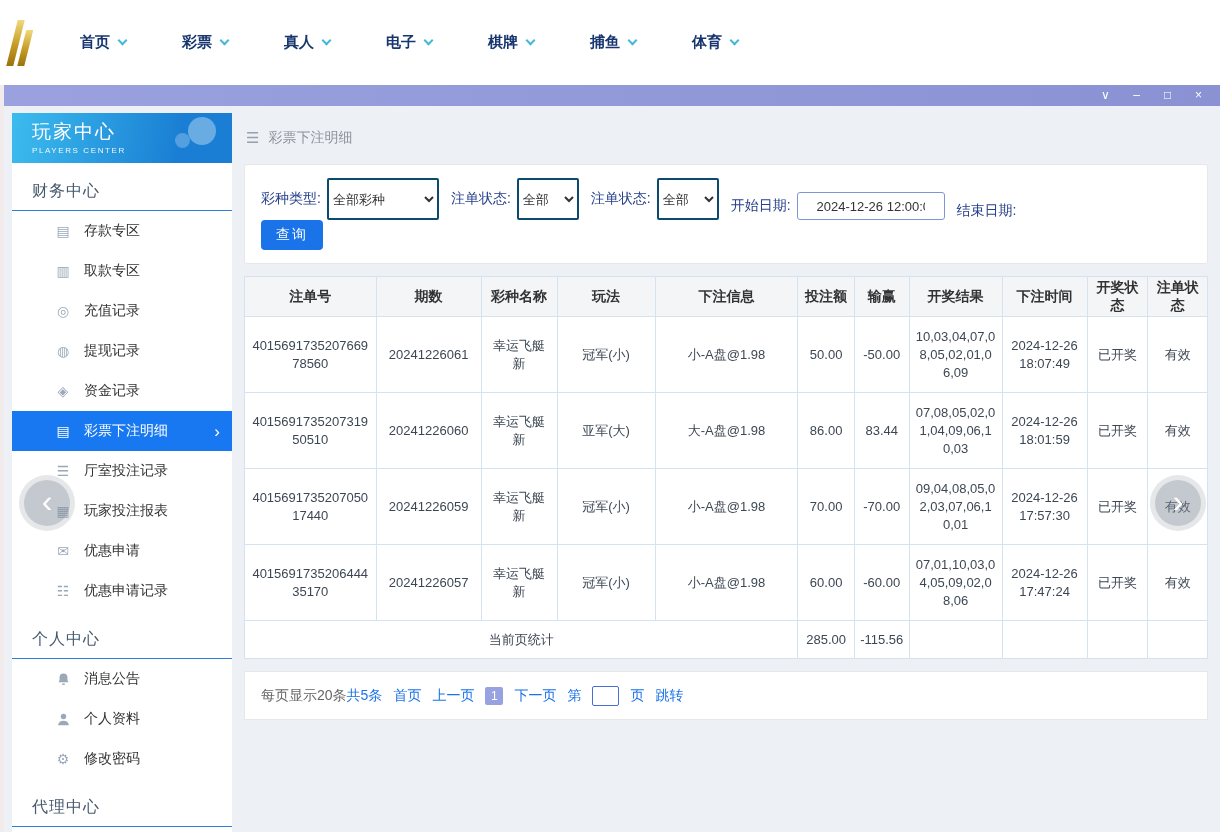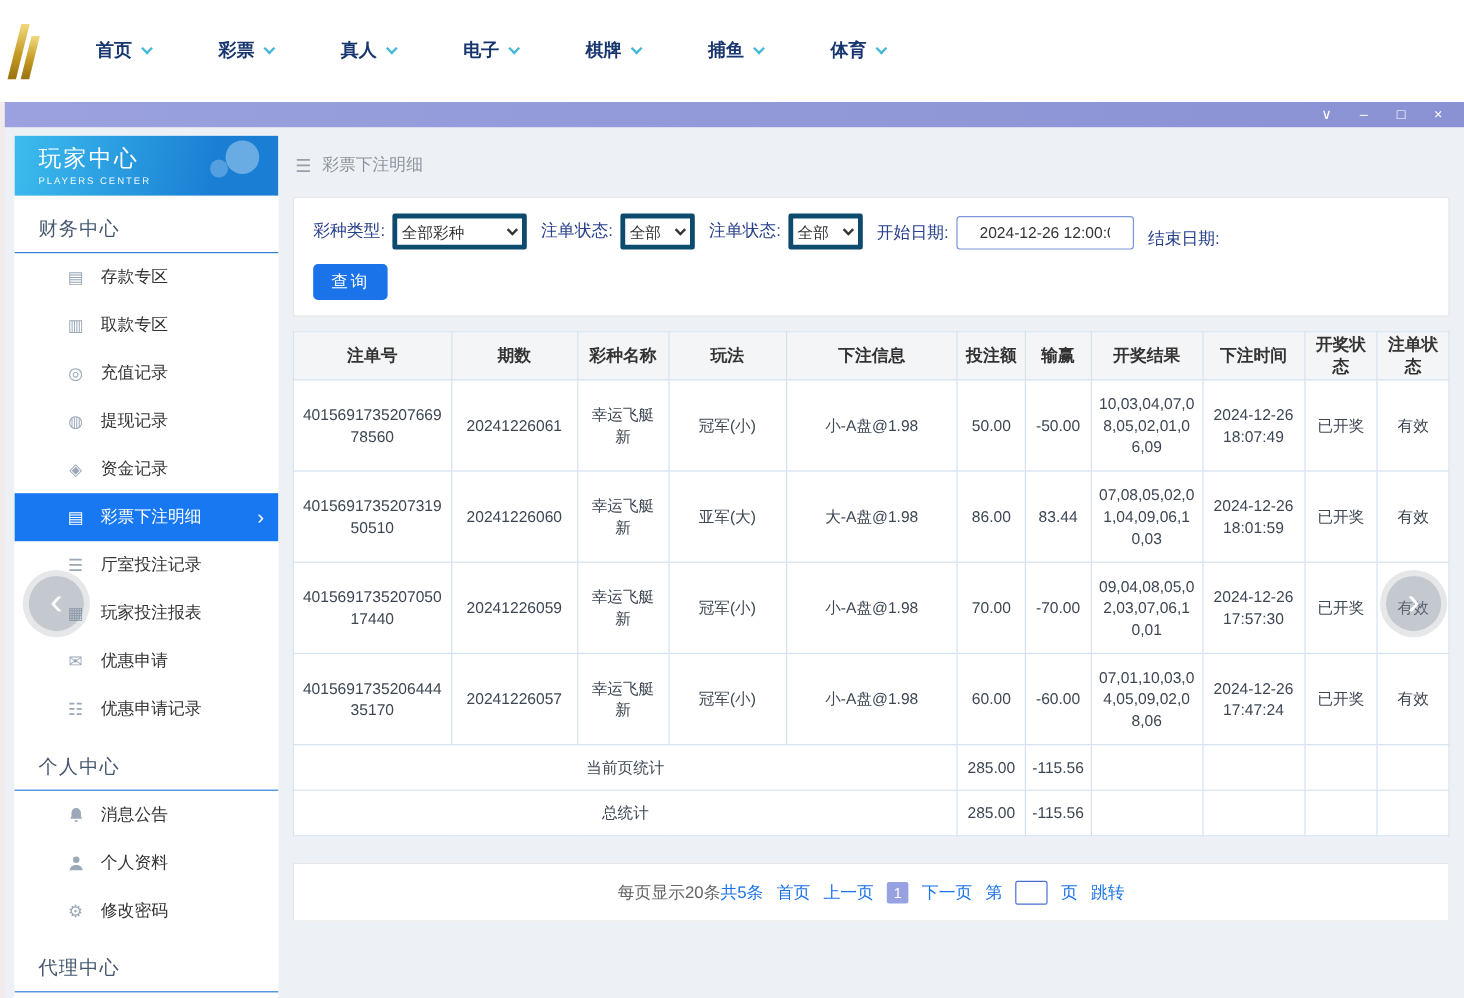--- a/index.html
+++ b/index.html
@@ -43,38 +43,38 @@
 
   
   .main{flex:1;padding:0 12px;display:flex;flex-direction:column;min-width:0}
   .breadcrumb-row{display:flex;align-items:center;gap:9px;color:#8d939e;font-size:14px;margin:22px 0 0 2px;height:20px}
   .bc-icon{font-size:15px;color:#97a0ab;cursor:pointer}
 
   .filter-card{background:#fff;border:1px solid #e7e7e7;border-radius:3px;margin-top:16px;padding:13px 16px}
   .filter-row{display:flex;align-items:flex-end;flex-wrap:nowrap}
   .fgroup{display:flex;align-items:center;gap:6px;margin-right:12px;white-space:nowrap}
   .flabel{font-size:14px;color:#27408b}
-  select.sel{height:30px;font-size:13px;color:#333;border:4px solid #0c4a6e;background:#fff;border-radius:2px}
+  select.sel{height:42px;font-size:13px;color:#333;border:2px solid #0c4a6e;background:#fff;border-radius:2px}
   select.sel.wide{width:112px}
   select.sel.small{width:62px}
   .date-input{width:148px;height:28px;border:1px solid #7d96d8;border-radius:3px;font-size:13px;color:#333;padding:0 19px;background:#fff}
-  .filter-actions{margin-top:12px}
+  .filter-actions{margin-top:0}
   .btn-primary{background:var(--accent-blue,#1a73e8);color:#fff;border:none;border-radius:4px;height:30px;padding:0 15px;font-size:14px;cursor:pointer;letter-spacing:2px}
 
   
   .table-wrap{margin-top:12px}
   table{width:100%;border-collapse:collapse;table-layout:fixed;background:#fff}
   th{background:#f4f5f6;font-size:14px;font-weight:700;color:#333;height:40px;border:1px solid var(--table-border,#d5e3f1);padding:0 2px}
   td{border:1px solid var(--table-border,#d5e3f1);font-size:13px;color:#3d4753;text-align:center;vertical-align:middle;padding:4px 5px;word-break:break-all;line-height:18px}
   tr.data-row td{height:76px}
   tr.summary-row td{height:38px}
   td.bet-time div{white-space:nowrap;font-size:13px}
 
   
-  .pagination-card{background:#fff;border:1px solid #e7e7e7;margin-top:22px;height:49px;display:flex;align-items:center;justify-content:center;padding:0 16px;font-size:14px}
+  .pagination-card{background:#fff;border:1px solid #e7e7e7;margin-top:12px;height:49px;display:flex;align-items:center;justify-content:flex-start;padding:0 16px;font-size:14px}
   .page-size{color:#666}
   .pager{display:flex;align-items:center;gap:11px;color:var(--link-blue,#1a73e8)}
   .pager a{color:var(--link-blue,#1a73e8);text-decoration:none;cursor:pointer}
   .current-page{min-width:18px;height:18px;background:var(--current-page-bg,#98a2e0);color:#fff;display:flex;align-items:center;justify-content:center;font-size:12px;border-radius:2px;padding:0 4px;cursor:pointer}
   .jump-input{width:27px;height:20px;border:1px solid #4a6fd4;border-radius:2px;background:#fff}
 
   
   .fl-arrow{position:absolute;top:480px;width:46px;height:46px;border-radius:50%;background:rgba(125,135,148,.45);box-shadow:0 0 0 5px rgba(150,158,168,.25);color:#fff;display:flex;align-items:center;justify-content:center;font-size:32px;line-height:1;z-index:6;cursor:pointer;padding-bottom:4px}
   .fl-arrow.left{left:24px}
   .fl-arrow.right{left:1155px}
@@ -342,29 +342,20 @@
               </tr>
               <tr class="summary-row">
                 <td colspan="5">当前页统计</td>
                 <td>285.00</td>
                 <td>-115.56</td>
                 <td></td>
                 <td></td>
                 <td></td>
                 <td></td>
               </tr>
-              <tr class="summary-row">
-                <td colspan="5">总统计</td>
-                <td>285.00</td>
-                <td>-115.56</td>
-                <td></td>
-                <td></td>
-                <td></td>
-                <td></td>
-              </tr>
             </tbody>
         </table>
       </div>
 
       <section class="pagination-card">
         <span class="page-size">每页显示20条</span>
         <div class="pager">
           <span>共5条</span>
           <a>首页</a>
           <a>上一页</a>

